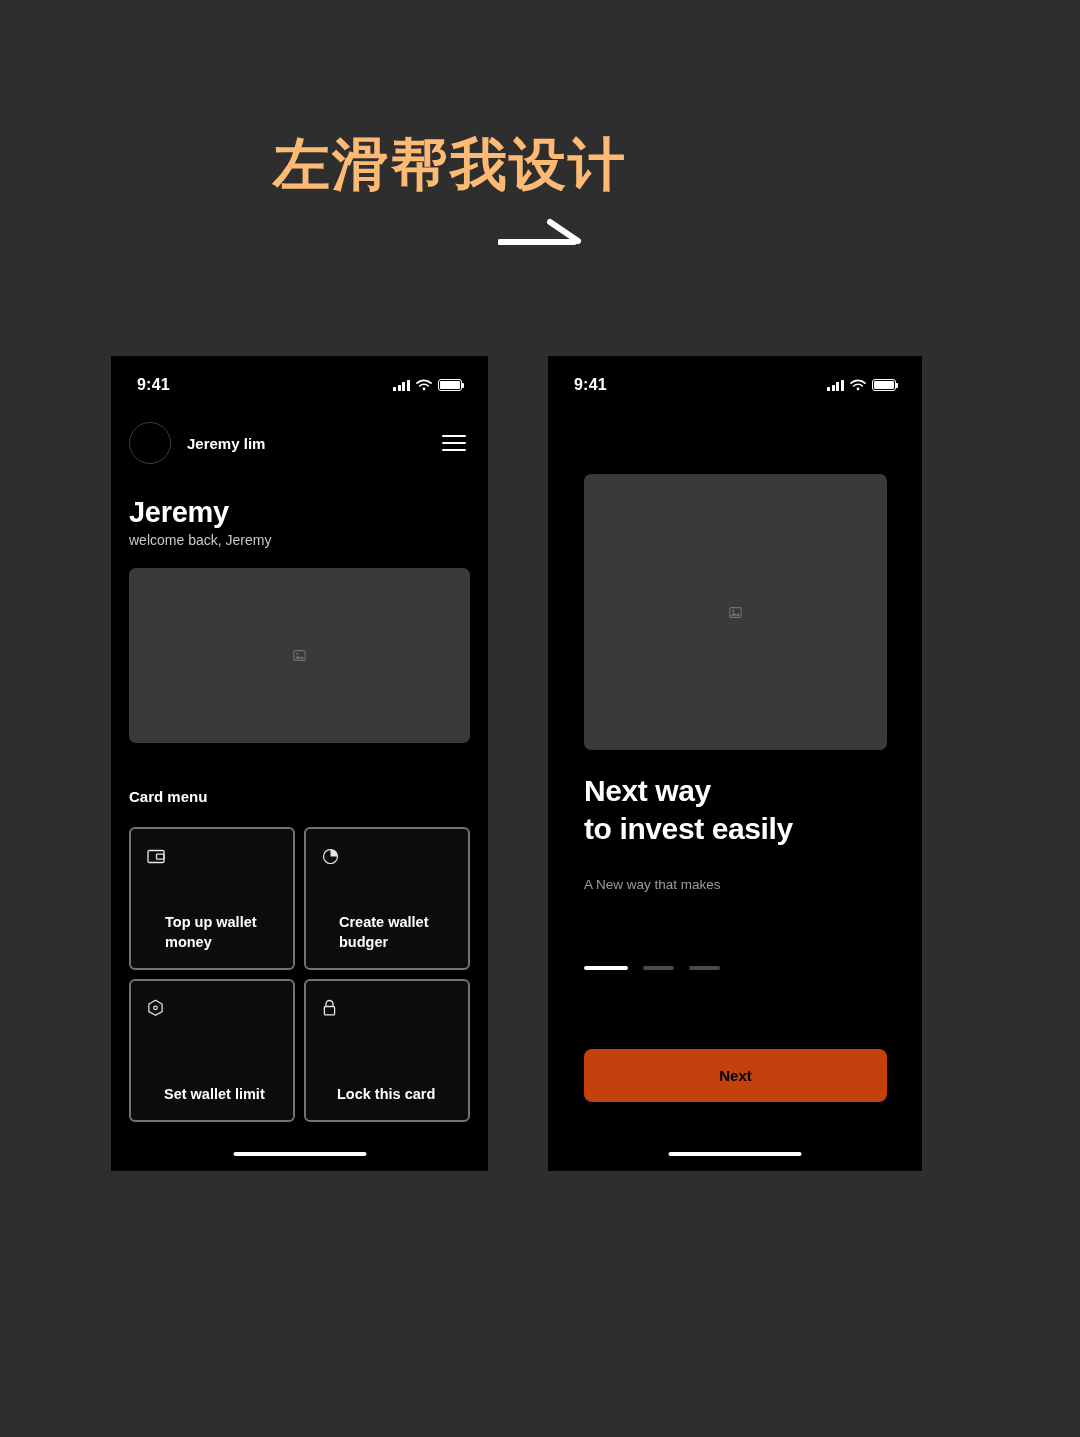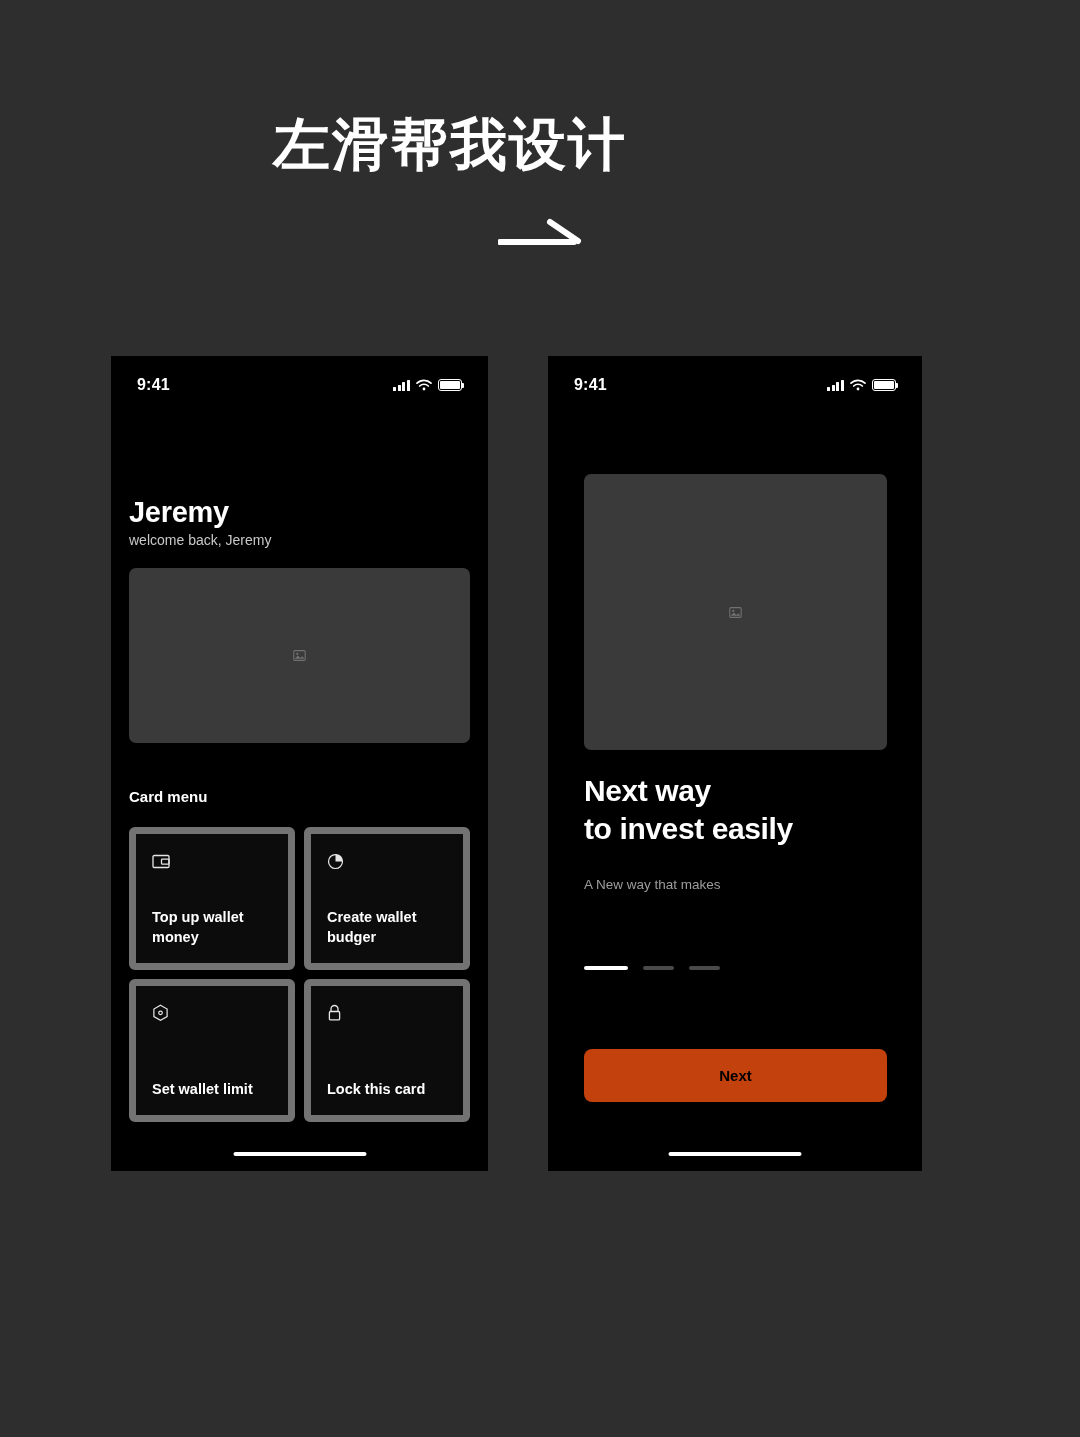--- a/index.html
+++ b/index.html
@@ -15,27 +15,27 @@
   .page {
     position: relative;
     width: 1080px;
     height: 1437px;
     background: #2e2e2e;
   }
 
   
   .headline {
     position: absolute;
-    top: 110px;
+    top: 130px;
     left: 0;
     width: 900px;
     text-align: center;
     font-size: 57px;
     font-weight: 700;
-    color: #ffffff;
+    color: #fdba74;
     letter-spacing: 2px;
     line-height: 1.2;
   }
 
   .arrow-wrap {
     position: absolute;
     top: 215px;
     left: 0;
     width: 1080px;
     display: flex;
@@ -176,26 +176,25 @@
   .card-grid {
     position: absolute;
     top: 471px; left: 18px;
     width: 341px;
     display: grid;
     grid-template-columns: 1fr 1fr;
     gap: 9px 9px;
   }
   .menu-card {
     background: #0c0c0c;
-    border: 7px solid #737373;
+    border: 2px solid #737373;
     border-radius: 6px;
     height: 143px;
     padding: 17px 16px 15px 16px;
     display: flex;
-    flex-direction: column;
   }
   .menu-icon {
     height: 20px;
     display: flex;
     align-items: center;
   }
   .menu-label {
     margin-top: auto;
     font-size: 14.5px;
     font-weight: 700;
@@ -287,20 +286,29 @@
           <path d="M1 4.2 A10 10 0 0 1 15 4.2" stroke="#fff" stroke-width="1.7" fill="none" stroke-linecap="round"></path>
           <path d="M3.7 7 A6.2 6.2 0 0 1 12.3 7" stroke="#fff" stroke-width="1.7" fill="none" stroke-linecap="round"></path>
           <circle cx="8" cy="10" r="1.4" fill="#fff"></circle>
         </svg>
         <span class="battery">
             <b></b>
           </span>
       </span>
     </div>
 
+    <div class="profile-row">
+      <div class="avatar"></div>
+      <div class="profile-name">Jeremy lim</div>
+      <div class="hamburger">
+        <span></span>
+          <span></span>
+          <span></span>
+      </div>
+    </div>
 
     <div class="wallet-title">Jeremy</div>
     <div class="wallet-sub">welcome back, Jeremy</div>
 
     <div class="img-placeholder ph-left">
       <svg class="broken-img" viewBox="0 0 16 16">
         <rect x="1" y="2" width="14" height="12" rx="1.5" fill="none" stroke="#bdbdbd" stroke-width="1.3"></rect>
         <circle cx="5.3" cy="6" r="1.3" fill="#bdbdbd"></circle>
         <path d="M2 12 L6 8 L9 11 L11.5 9 L14 12 Z" fill="#bdbdbd"></path>
       </svg>

